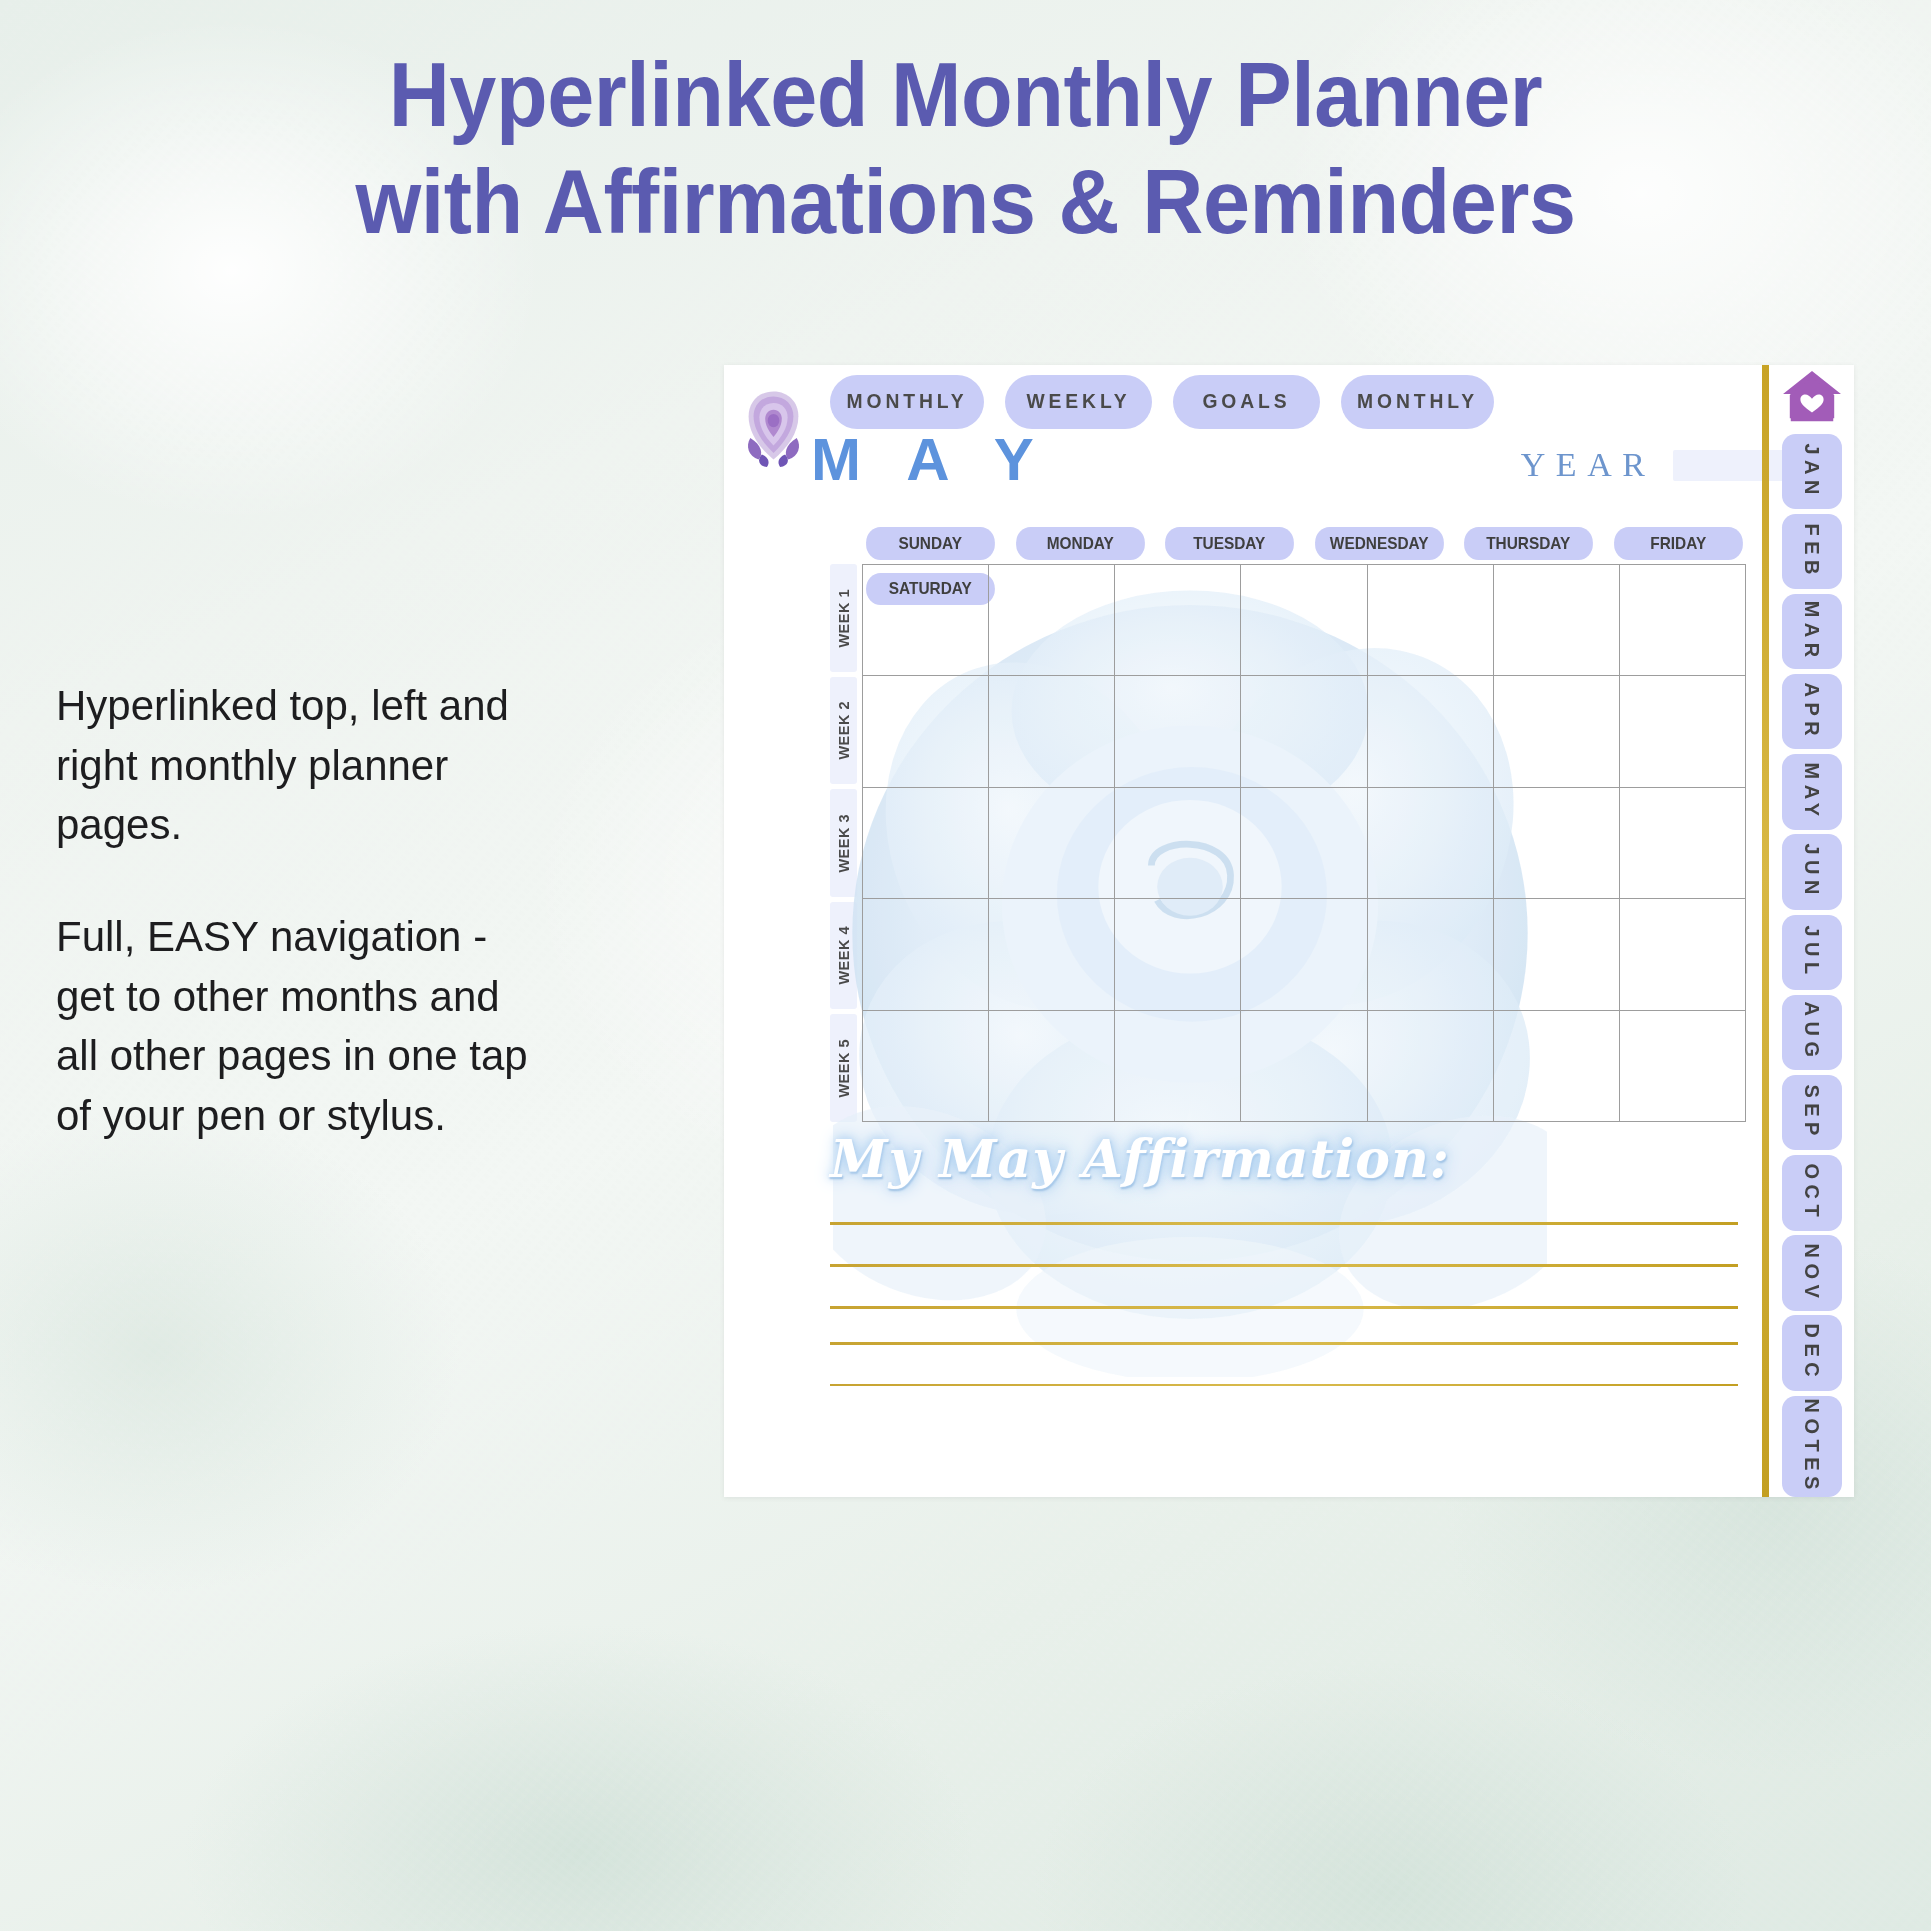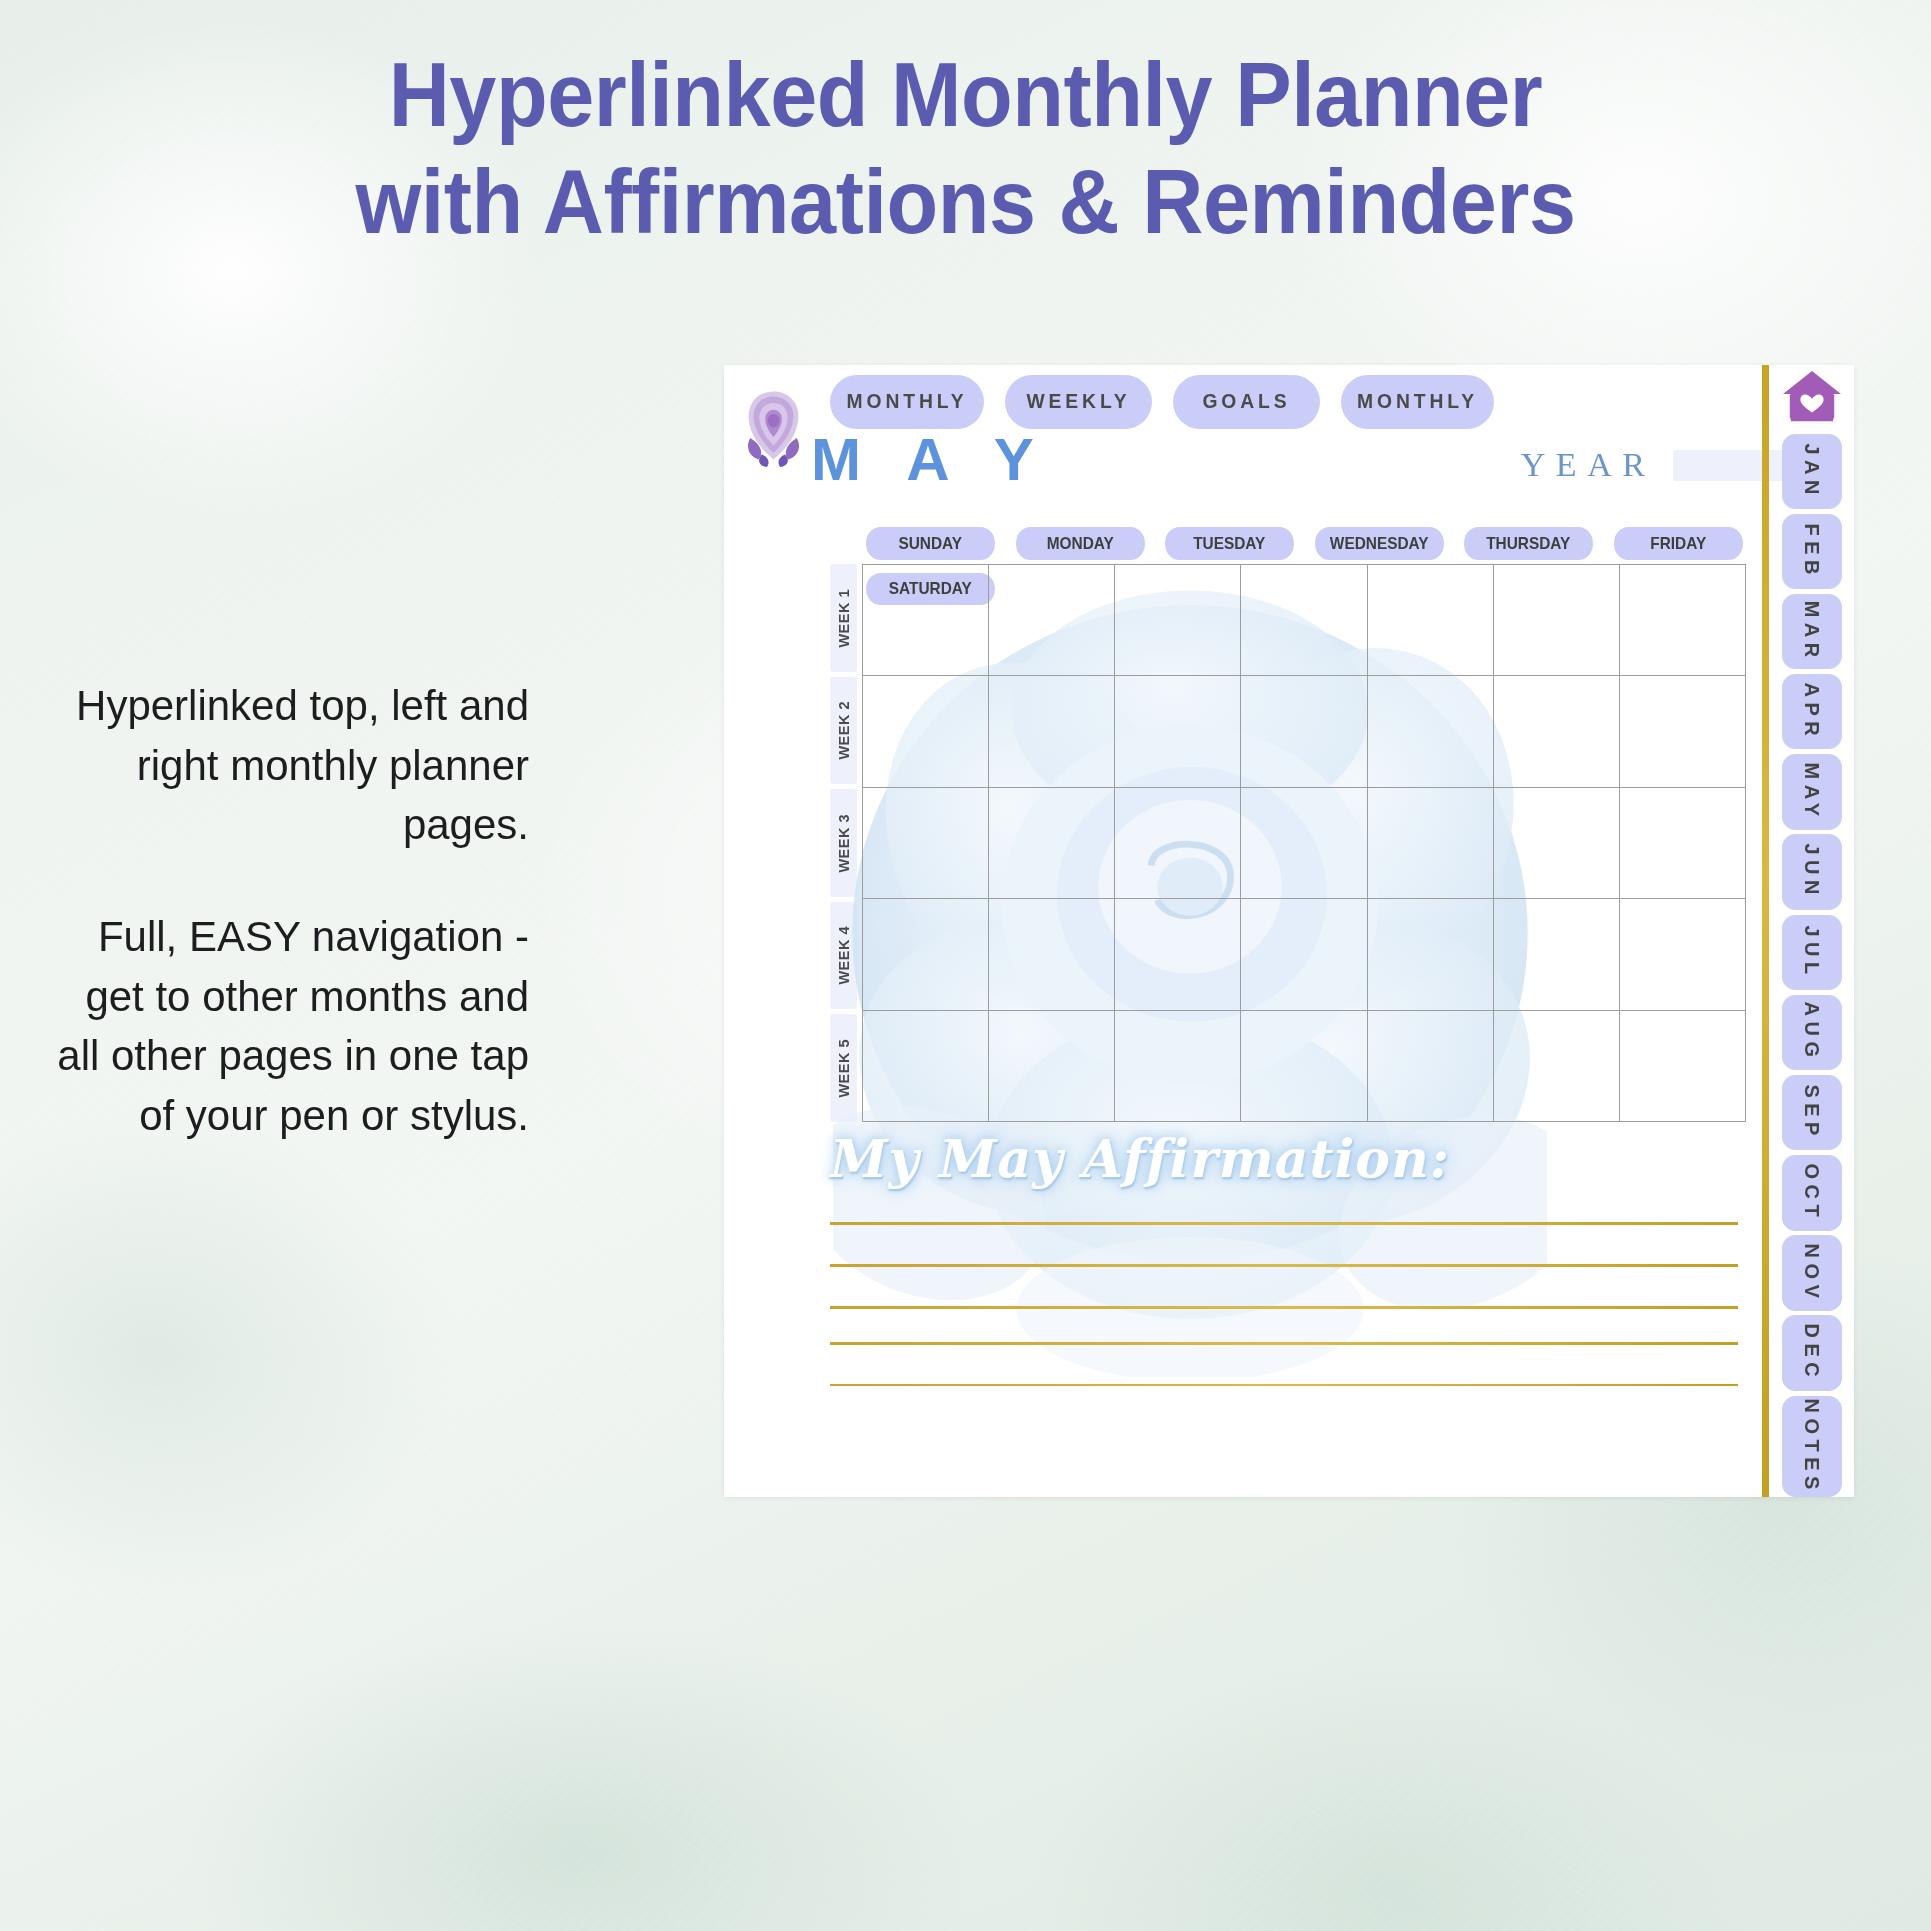--- a/index.html
+++ b/index.html
@@ -40,21 +40,21 @@
     line-height:1.18;
     letter-spacing:-0.5px;
     transform:scaleX(.93);
     transform-origin:50% 0;
   }
   .headline .l2{display:block;}
 
   
   .left-copy{
     position:absolute;left:56px;top:676px;width:473px;
-    color:#1d1d1f;font-size:42px;line-height:1.42;text-align:right;
+    color:#1d1d1f;font-size:42px;line-height:1.42;
   }
   .left-copy p{margin:0 0 52px 0;}
   .left-copy p:last-child{margin-bottom:4px;}
 
   
   .planner{
     position:absolute;left:724px;top:365px;width:1130px;height:1132px;
     background:#ffffff;
     box-shadow:0 1px 4.8px rgba(80,90,90,.10);
   }

